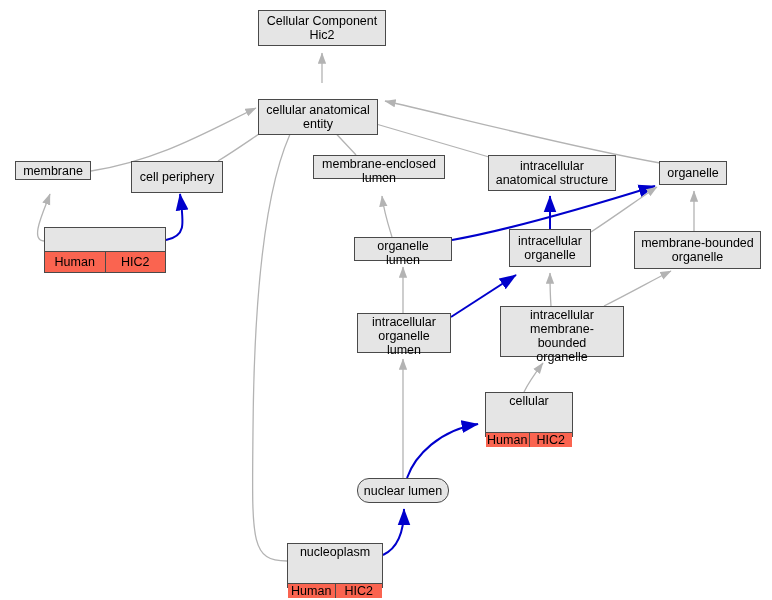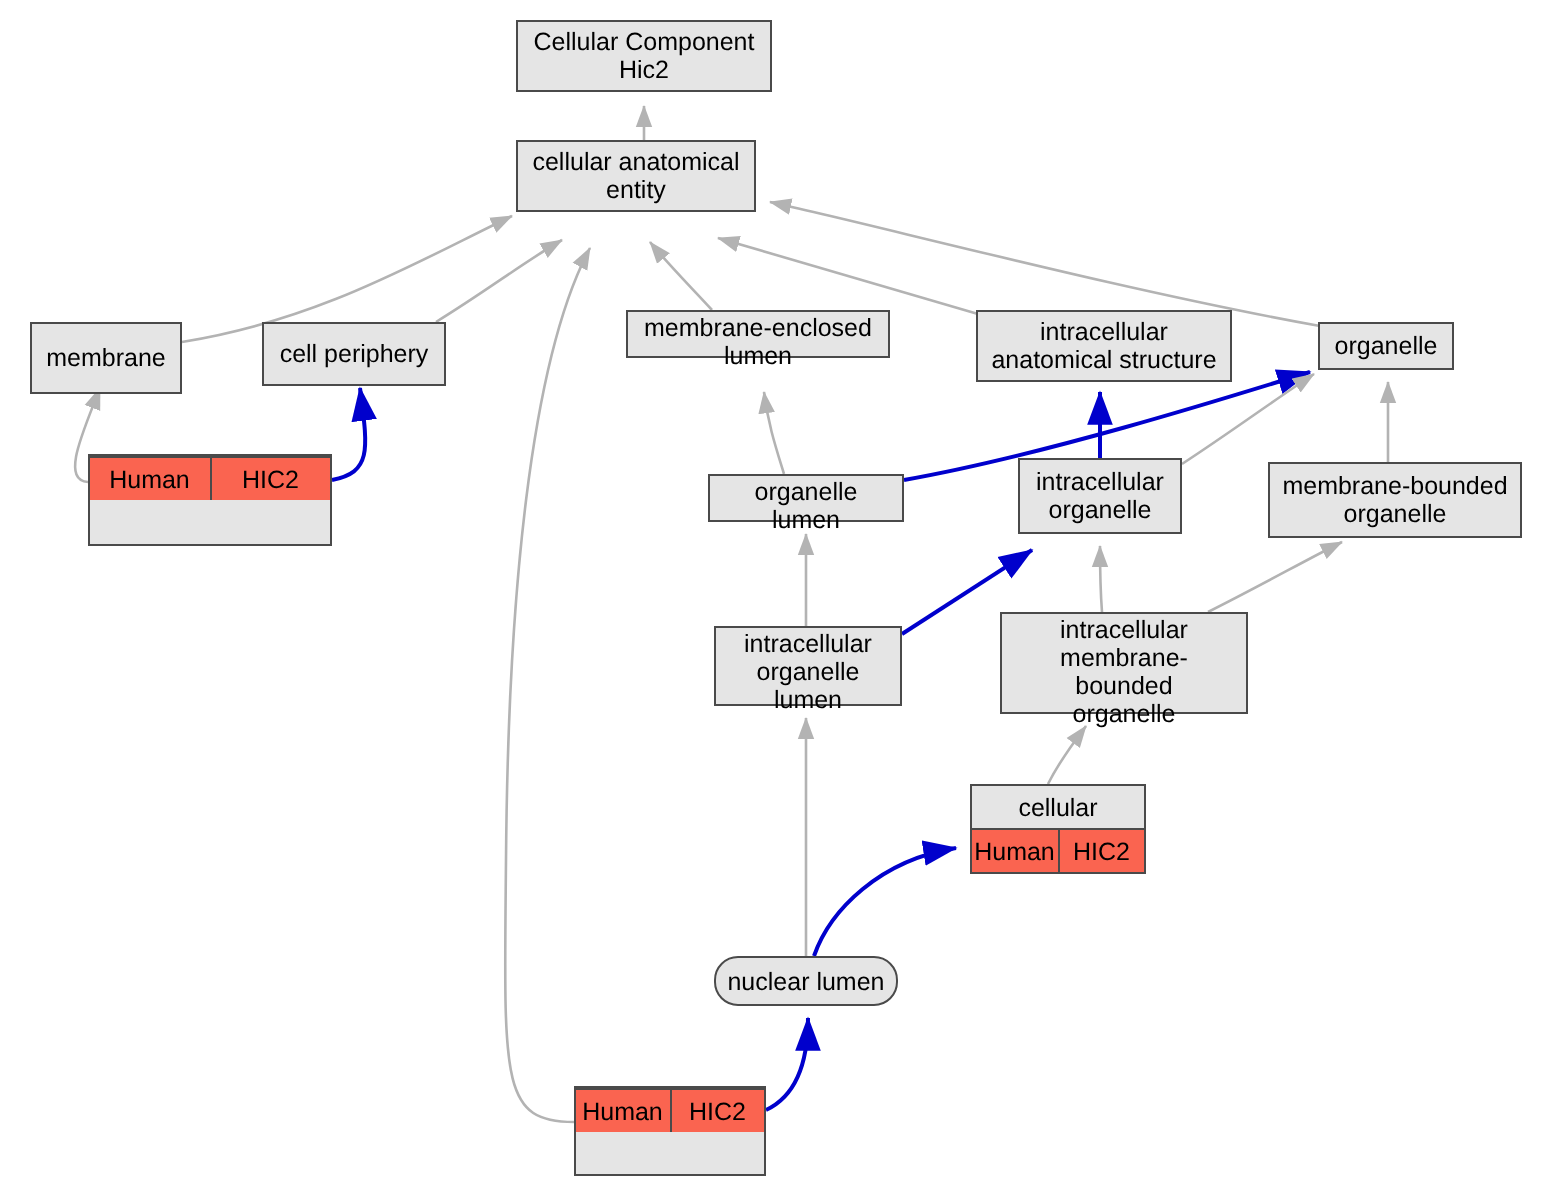--- a/index.html
+++ b/index.html
@@ -5,21 +5,21 @@
   html,body{margin:0;padding:0;background:#ffffff;}
   body{width:772px;height:600px;overflow:hidden;
        font-family:"Liberation Sans","DejaVu Sans",sans-serif;}
   #canvas{position:relative;width:772px;height:600px;}
   svg#edges{position:absolute;left:0;top:0;width:772px;height:600px;}
   .node{position:absolute;box-sizing:border-box;background:#e5e5e5;
         border:1.6px solid #4a4a4a;display:flex;flex-direction:column;}
   .node .title{flex:1;display:flex;align-items:center;justify-content:center;
         text-align:center;font-size:12.5px;color:#000;line-height:14px;
         padding:1px 5px;white-space:pre-line;}
-  .annot{display:flex;border-top:1.6px solid #4a4a4a;height:21px;}
+  .annot{display:flex;border-top:1.6px solid #4a4a4a;height:21px;margin-top:23px;}
   .annot .cell{flex:1;display:flex;align-items:center;justify-content:center;
         font-size:12.5px;color:#000;background:#fa6450;}
   .annot .cell + .cell{border-left:1.6px solid #4a4a4a;}
 </style>
 </head>
 <body>
 
 <div id="canvas">
   <svg id="edges" viewBox="0 0 772 600" xmlns="http://www.w3.org/2000/svg">
     <defs>
@@ -53,25 +53,25 @@
         <path d="M403,478 L403,359" fill="none" stroke="#b3b3b3" stroke-width="1.3" marker-end="url(#ah-gray)"></path>
         <path d="M407,478 C415,455 440,430 478,424" fill="none" stroke="#0000cc" stroke-width="2" marker-end="url(#ah-blue)"></path>
         <path d="M383,555 C398,548 404,532 404,509" fill="none" stroke="#0000cc" stroke-width="2" marker-end="url(#ah-blue)"></path>
       </g>
   </svg>
   <div id="nodes">
       <div class="node" style="left: 258px; top: 10px; width: 128px; height: 36px;">
         <div class="title">Cellular Component
 Hic2</div>
       </div>
-      <div class="node" style="left: 258px; top: 70px; width: 120px; height: 36px;">
+      <div class="node" style="left: 258px; top: 99px; width: 120px; height: 36px;">
         <div class="title">cellular anatomical
 entity</div>
       </div>
-      <div class="node" style="left: 15px; top: 161px; width: 76px; height: 36px;">
+      <div class="node" style="left: 15px; top: 161px; width: 76px; height: 19px;">
         <div class="title">membrane</div>
       </div>
       <div class="node" style="left: 131px; top: 161px; width: 92px; height: 32px;">
         <div class="title">cell periphery</div>
       </div>
       <div class="node" style="left: 313px; top: 155px; width: 132px; height: 24px;">
         <div class="title">membrane-enclosed
 lumen</div>
       </div>
       <div class="node" style="left: 488px; top: 155px; width: 128px; height: 36px;">
@@ -111,19 +111,20 @@
         <div class="title">cellular</div>
         <div class="annot">
           <div class="cell" style="background: rgb(250, 100, 80);">Human</div>
           <div class="cell" style="background: rgb(250, 100, 80);">HIC2</div>
         </div>
       </div>
       <div class="node" style="left: 357px; top: 478px; width: 92px; height: 25px; border-radius: 12px;">
         <div class="title">nuclear lumen</div>
       </div>
       <div class="node" style="left: 287px; top: 543px; width: 96px; height: 45px;">
+        <div class="title">nucleoplasm</div>
         <div class="annot">
           <div class="cell" style="background: rgb(250, 100, 80);">Human</div>
           <div class="cell" style="background: rgb(250, 100, 80);">HIC2</div>
         </div>
       </div>
     </div>
 </div>
 
 </body></html>

